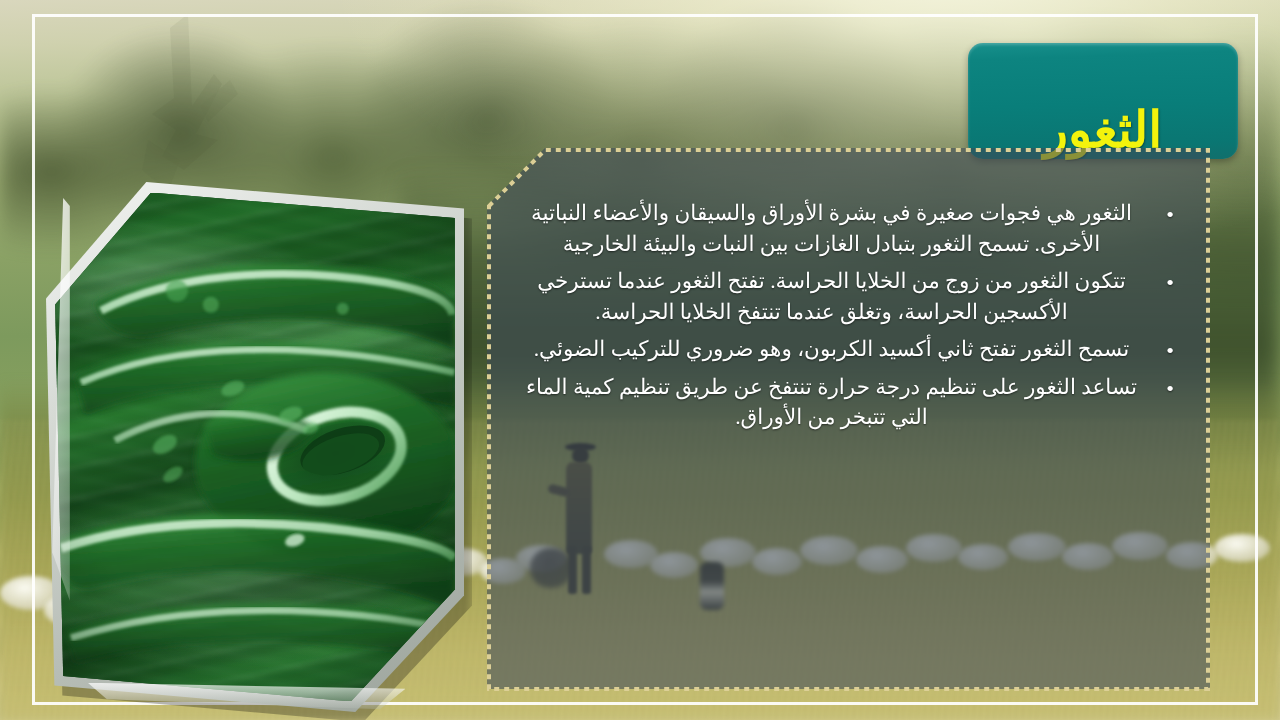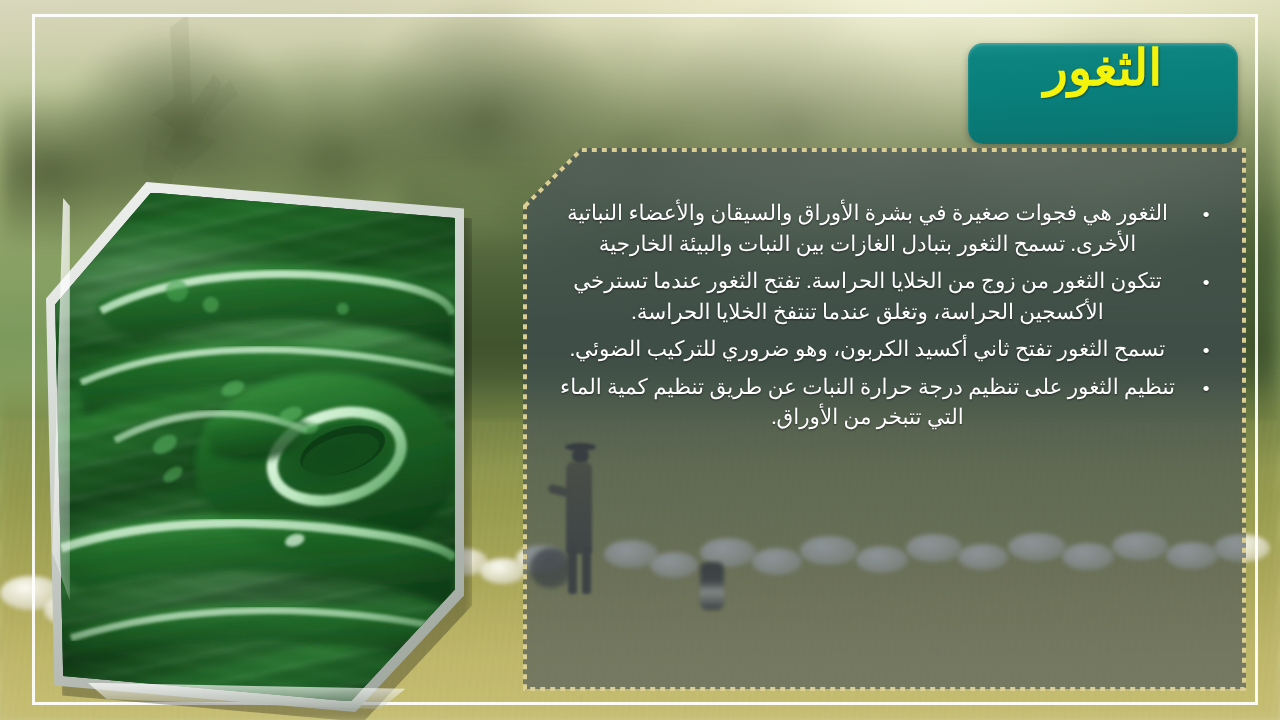--- a/index.html
+++ b/index.html
@@ -150,42 +150,42 @@
     width:1226px; height:691px;
     border: 3px solid rgba(255,255,255,.92);
     box-sizing: border-box;
     pointer-events:none;
   }
 
   
   .title-plate {
     position:absolute;
     left:968px; top:43px;
-    width:270px; height:101px;
+    width:270px; height:116px;
     border-radius:15px;
     background: linear-gradient(178deg, #17908c 0%, #0d8480 14%, #097e7a 52%, #0a7672 86%, #116f6c 100%);
     box-shadow: 0 3px 7px rgba(0,0,0,.30), inset 0 2px 3px rgba(255,255,255,.22);
-    display:flex; align-items:flex-start; justify-content:center;
+    display:flex; align-items:flex-end; justify-content:center;
   }
   .title-plate-text {
     color:#f3f30c;
     font-family:"Liberation Serif","DejaVu Serif",serif;
     font-weight:bold;
     font-size:50px;
     line-height:1;
     letter-spacing:0px;
     text-shadow: 1px 1px 2px rgba(0,0,0,.35);
     direction:rtl;
     padding-bottom:4px;
   }
 
   
   .text-panel {
     position:absolute;
-    left:523px; top:148px;
+    left:487px; top:148px;
     width:723px; height:541px;
     box-sizing:border-box;
   }
   .panel-shape {
     position:absolute; inset:0;
     background: rgba(62,74,88,0.58);
     -webkit-clip-path: polygon(0px 58px, 58px 0px, 100% 0px, 100% 100%, 0px 100%);
     clip-path: polygon(0px 58px, 58px 0px, 100% 0px, 100% 100%, 0px 100%);
   }
   .panel-dash {
@@ -363,21 +363,21 @@
     <div class="panel-shape"></div>
 
     <svg class="panel-dash" viewBox="0 0 723 543" preserveAspectRatio="none">
       <polygon points="2,58 58,2 721,2 721,541 2,541" fill="none" stroke="#dccf96" stroke-width="4" stroke-dasharray="5 5" stroke-linecap="butt"></polygon>
     </svg>
 
     <div class="bullets">
       <p class="bullet">الثغور هي فجوات صغيرة في بشرة الأوراق والسيقان والأعضاء النباتية الأخرى. تسمح الثغور بتبادل الغازات بين النبات والبيئة الخارجية</p>
       <p class="bullet">تتكون الثغور من زوج من الخلايا الحراسة. تفتح الثغور عندما تسترخي الأكسجين الحراسة، وتغلق عندما تنتفخ الخلايا الحراسة.</p>
       <p class="bullet">تسمح الثغور تفتح ثاني أكسيد الكربون، وهو ضروري للتركيب الضوئي.</p>
-      <p class="bullet">تنظيم الثغور على تنظيم درجة حرارة النبات عن طريق تنظيم كمية الماء التي تتبخر من الأوراق.</p>
+      <p class="bullet">تساعد الثغور على تنظيم درجة حرارة تنتفخ عن طريق تنظيم كمية الماء التي تتبخر من الأوراق.</p>
     </div>
   </div>
 
   <div class="hex-wrap">
     <div class="hex-shadow"></div>
     <div class="hex-outer"></div>
     <div class="hex-inner">
       <div class="sem"></div>
       <div class="sem-ridges"></div>
       <div class="sem-ridges2"></div>

